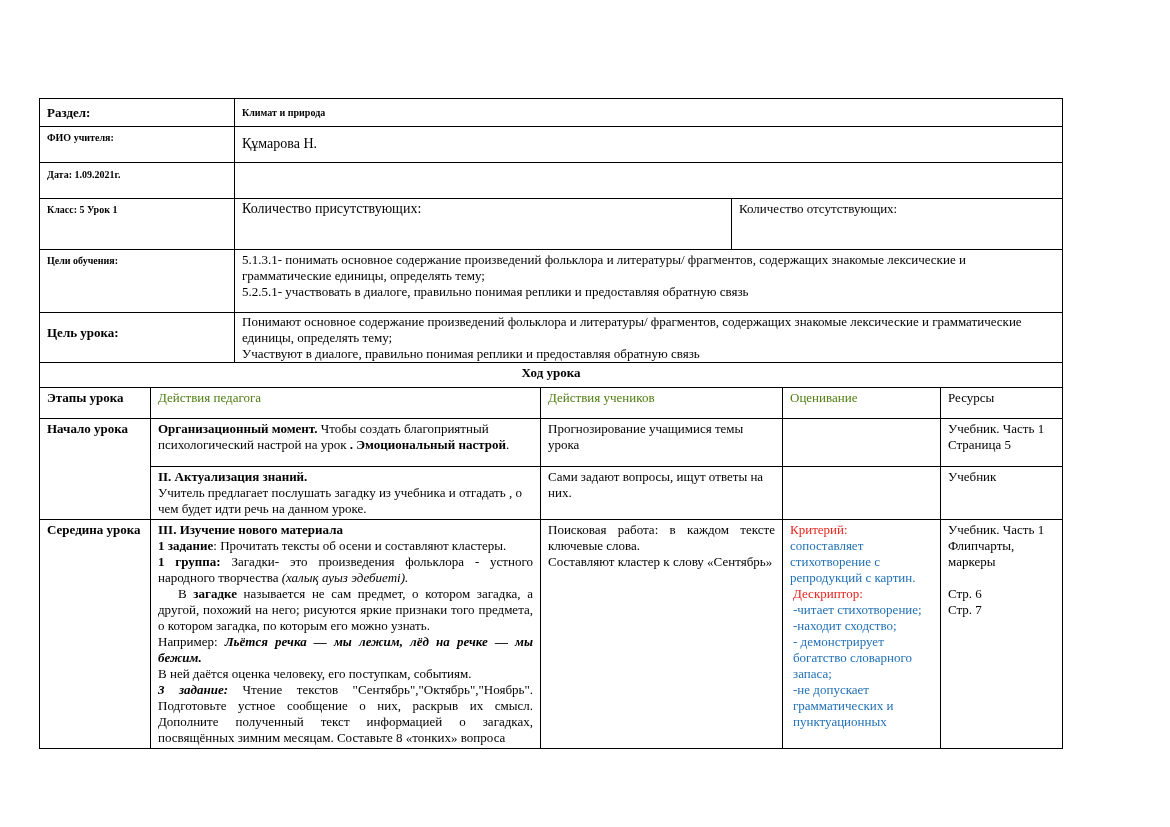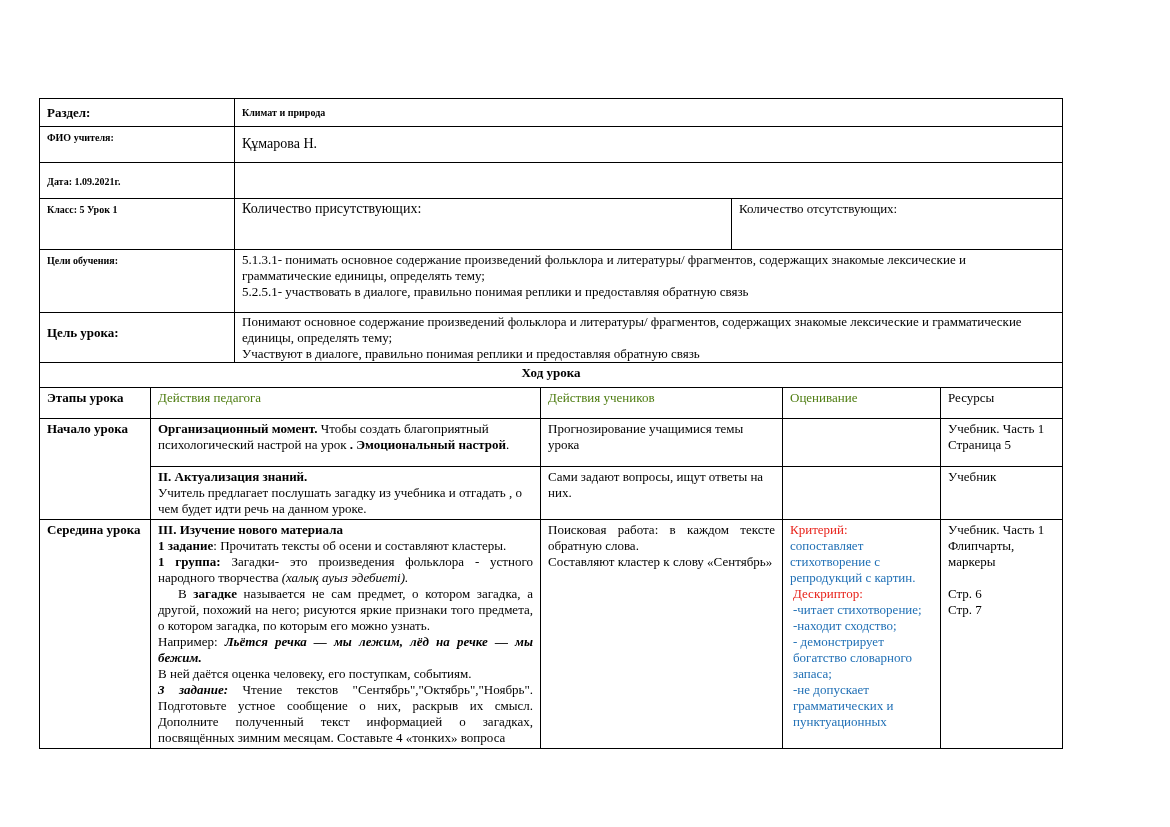--- a/index.html
+++ b/index.html
@@ -38,21 +38,21 @@
     <tbody>
         <tr style="height:28px">
       <td style="padding-top:6px"><span class="lbl">Раздел:</span></td>
       <td colspan="2" style="padding-top:5px"><span class="lbl14">Климат и природа</span></td>
     </tr>
     <tr style="height:36px">
       <td><span class="lbl14">ФИО учителя:</span></td>
       <td colspan="2" style="padding-top:9px"><span class="val14">Құмарова Н.</span></td>
     </tr>
     <tr style="height:36px">
-      <td style="padding-top:10px"><span class="lbl14">Дата: 1.09.2021г.</span></td>
+      <td style="padding-top:3px"><span class="lbl14">Дата: 1.09.2021г.</span></td>
       <td colspan="2"><span></span></td>
     </tr>
     <tr style="height:51px">
       <td><span class="lbl14">Класс: 5  Урок 1</span></td>
       <td><span class="val14">Количество присутствующих:</span></td>
       <td><span>Количество отсутствующих:</span></td>
     </tr>
     <tr style="height:63px">
       <td><span class="lbl14">Цели обучения:</span></td>
       <td colspan="2">
@@ -116,24 +116,24 @@
 
     <tr style="height:226px">
       <td><span class="b">Середина урока</span></td>
       <td class="just">
         <p class="b">III. Изучение нового материала</p>
         <p><span class="b">1 задание</span><span>: Прочитать тексты об осени и составляют кластеры.</span></p>
         <p><span class="b">1 группа:</span><span> Загадки- это произведения фольклора - устного народного творчества </span><span class="i">(халық  ауыз эдебиеті).</span></p>
         <p class="ind"><span>В </span><span class="b">загадке</span><span> называется не сам предмет, о котором загадка, а другой, похожий на него; рисуются яркие признаки того предмета, о котором загадка, по которым его можно узнать.</span></p>
         <p><span>Например: </span><span class="bi">Льётся речка — мы лежим, лёд на речке — мы бежим.</span></p>
         <p>В ней даётся оценка человеку, его поступкам, событиям.</p>
-        <p><span class="bi">3 задание:</span><span> Чтение текстов "Сентябрь","Октябрь","Ноябрь". Подготовьте устное сообщение о них, раскрыв их смысл. Дополните полученный текст информацией о загадках, посвящённых зимним месяцам. Составьте 4 «тонких» вопроса</span></p>
+        <p><span class="bi">3 задание:</span><span> Чтение текстов "Сентябрь","Октябрь","Ноябрь". Подготовьте устное сообщение о них, раскрыв их смысл. Дополните полученный текст информацией о загадках, посвящённых зимним месяцам. Составьте 8 «тонких» вопроса</span></p>
       </td>
       <td class="just">
-        <p>Поисковая работа:  в каждом тексте обратную слова.</p>
+        <p>Поисковая работа:  в каждом тексте ключевые слова.</p>
         <p>Составляют    кластер    к    слову «Сентябрь»</p>
       </td>
       <td>
         <p class="red">Критерий:</p>
         <p class="blue">сопоставляет стихотворение с репродукций с картин.</p>
         <p class="red pad1">Дескриптор:</p>
         <p class="blue pad1">-читает стихотворение;</p>
         <p class="blue pad1">-находит сходство;</p>
         <p class="blue pad1">- демонстрирует богатство словарного запаса;</p>
         <p class="blue pad1">-не допускает грамматических и пунктуационных</p>

